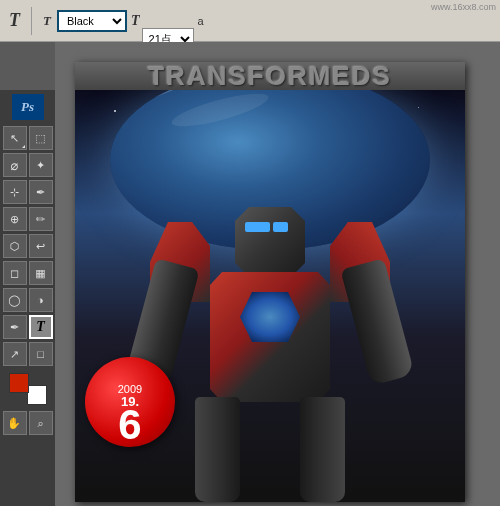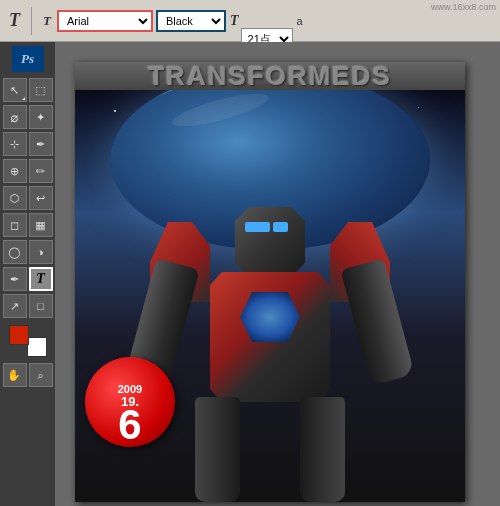--- a/index.html
+++ b/index.html
@@ -117,20 +117,21 @@
     
     .left-toolbar {
       width: 55px;
       background: #3c3c3c;
       display: flex;
       flex-direction: column;
       align-items: center;
       padding: 4px 0;
       gap: 2px;
       flex-shrink: 0;
+      margin-top: 48px;
     }
 
     .ps-logo {
       width: 32px;
       height: 26px;
       background: #003f7d;
       display: flex;
       align-items: center;
       justify-content: center;
       margin-bottom: 4px;
@@ -448,21 +449,21 @@
       flex-direction: column;
       align-items: center;
       justify-content: center;
       box-shadow: 2px 2px 8px rgba(0,0,0,0.6);
       z-index: 10;
     }
 
     .badge-year {
       font-size: 11px;
       color: white;
-      font-weight: bold;
+      font-weight: normal;
       line-height: 1;
       margin-top: 25px;
     }
 
     .badge-date {
       font-size: 13px;
       color: white;
       font-weight: bold;
       line-height: 1;
     }
@@ -479,23 +480,20 @@
 </head>
 <body>
 
 <div class="toolbar">
   <div class="toolbar-section">
     <span class="tool-icon-text">T</span>
   </div>
   <div class="toolbar-separator"></div>
   <div class="toolbar-section">
     <span class="tool-icon-text" style="font-size:13px;">T</span>
-    <select class="toolbar-select font-select">
-      <option>Arial</option>
-    </select>
     <select class="toolbar-select style-select">
       <option>Black</option>
     </select>
   </div>
   <div class="toolbar-section size-label">
     <span class="t-size-icon">T</span>
     <select class="size-select">
       <option>21点</option>
     </select>
   </div>

